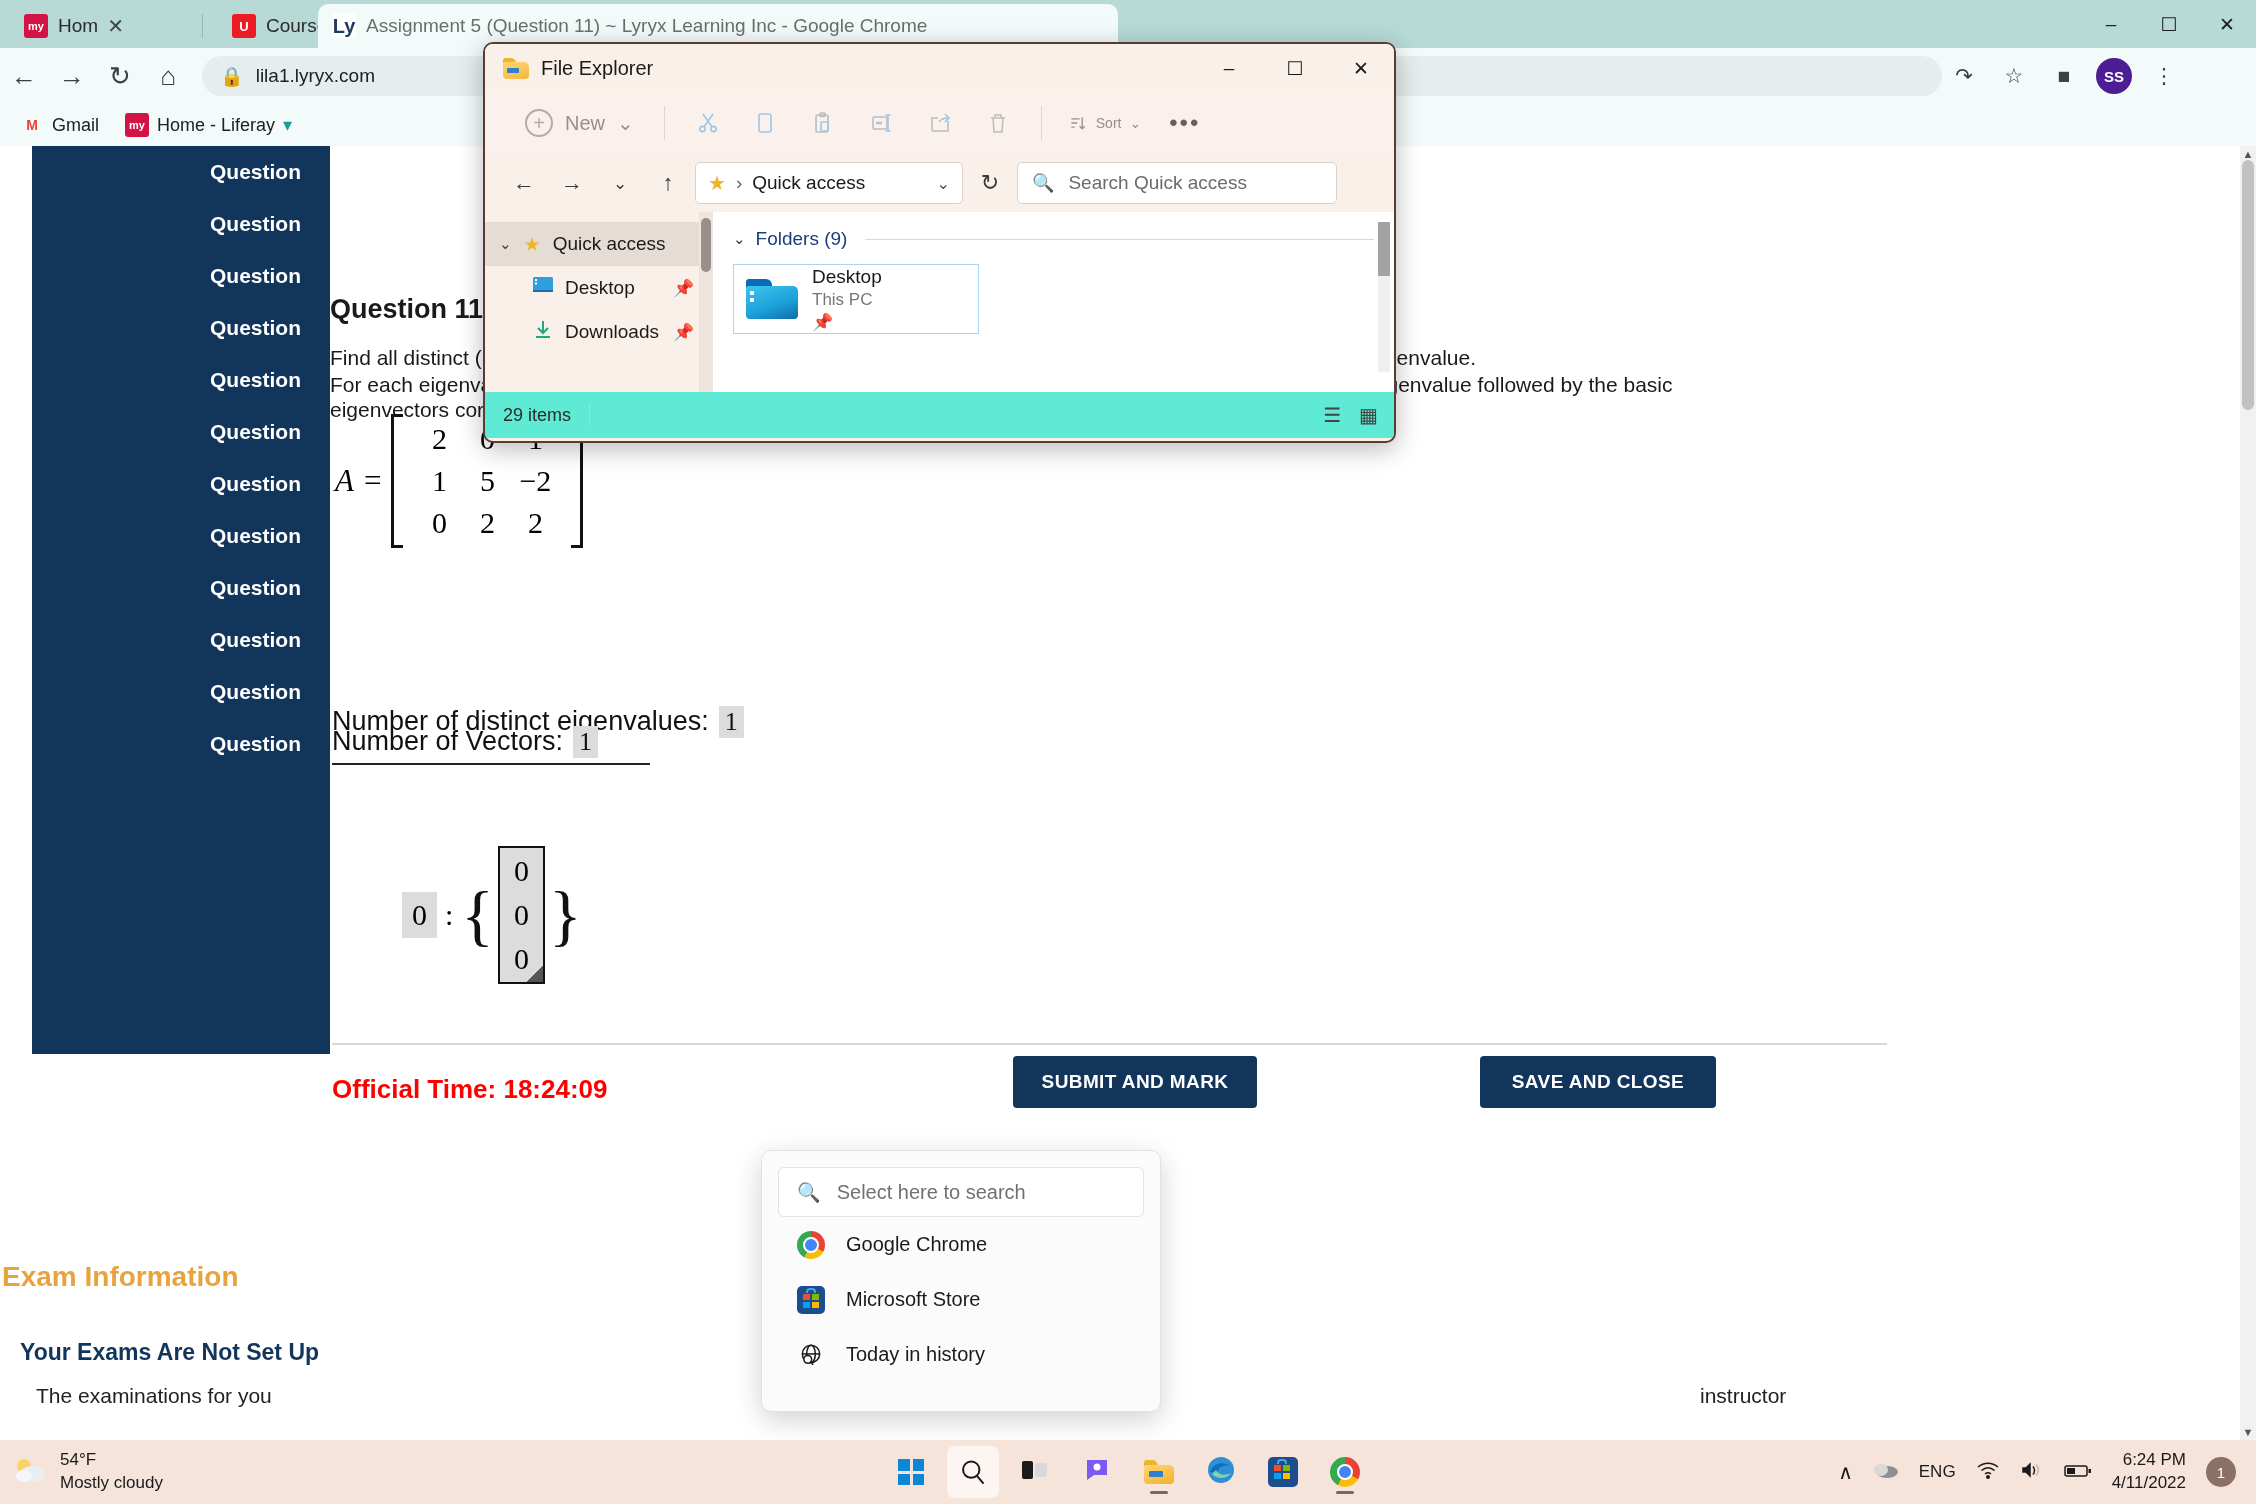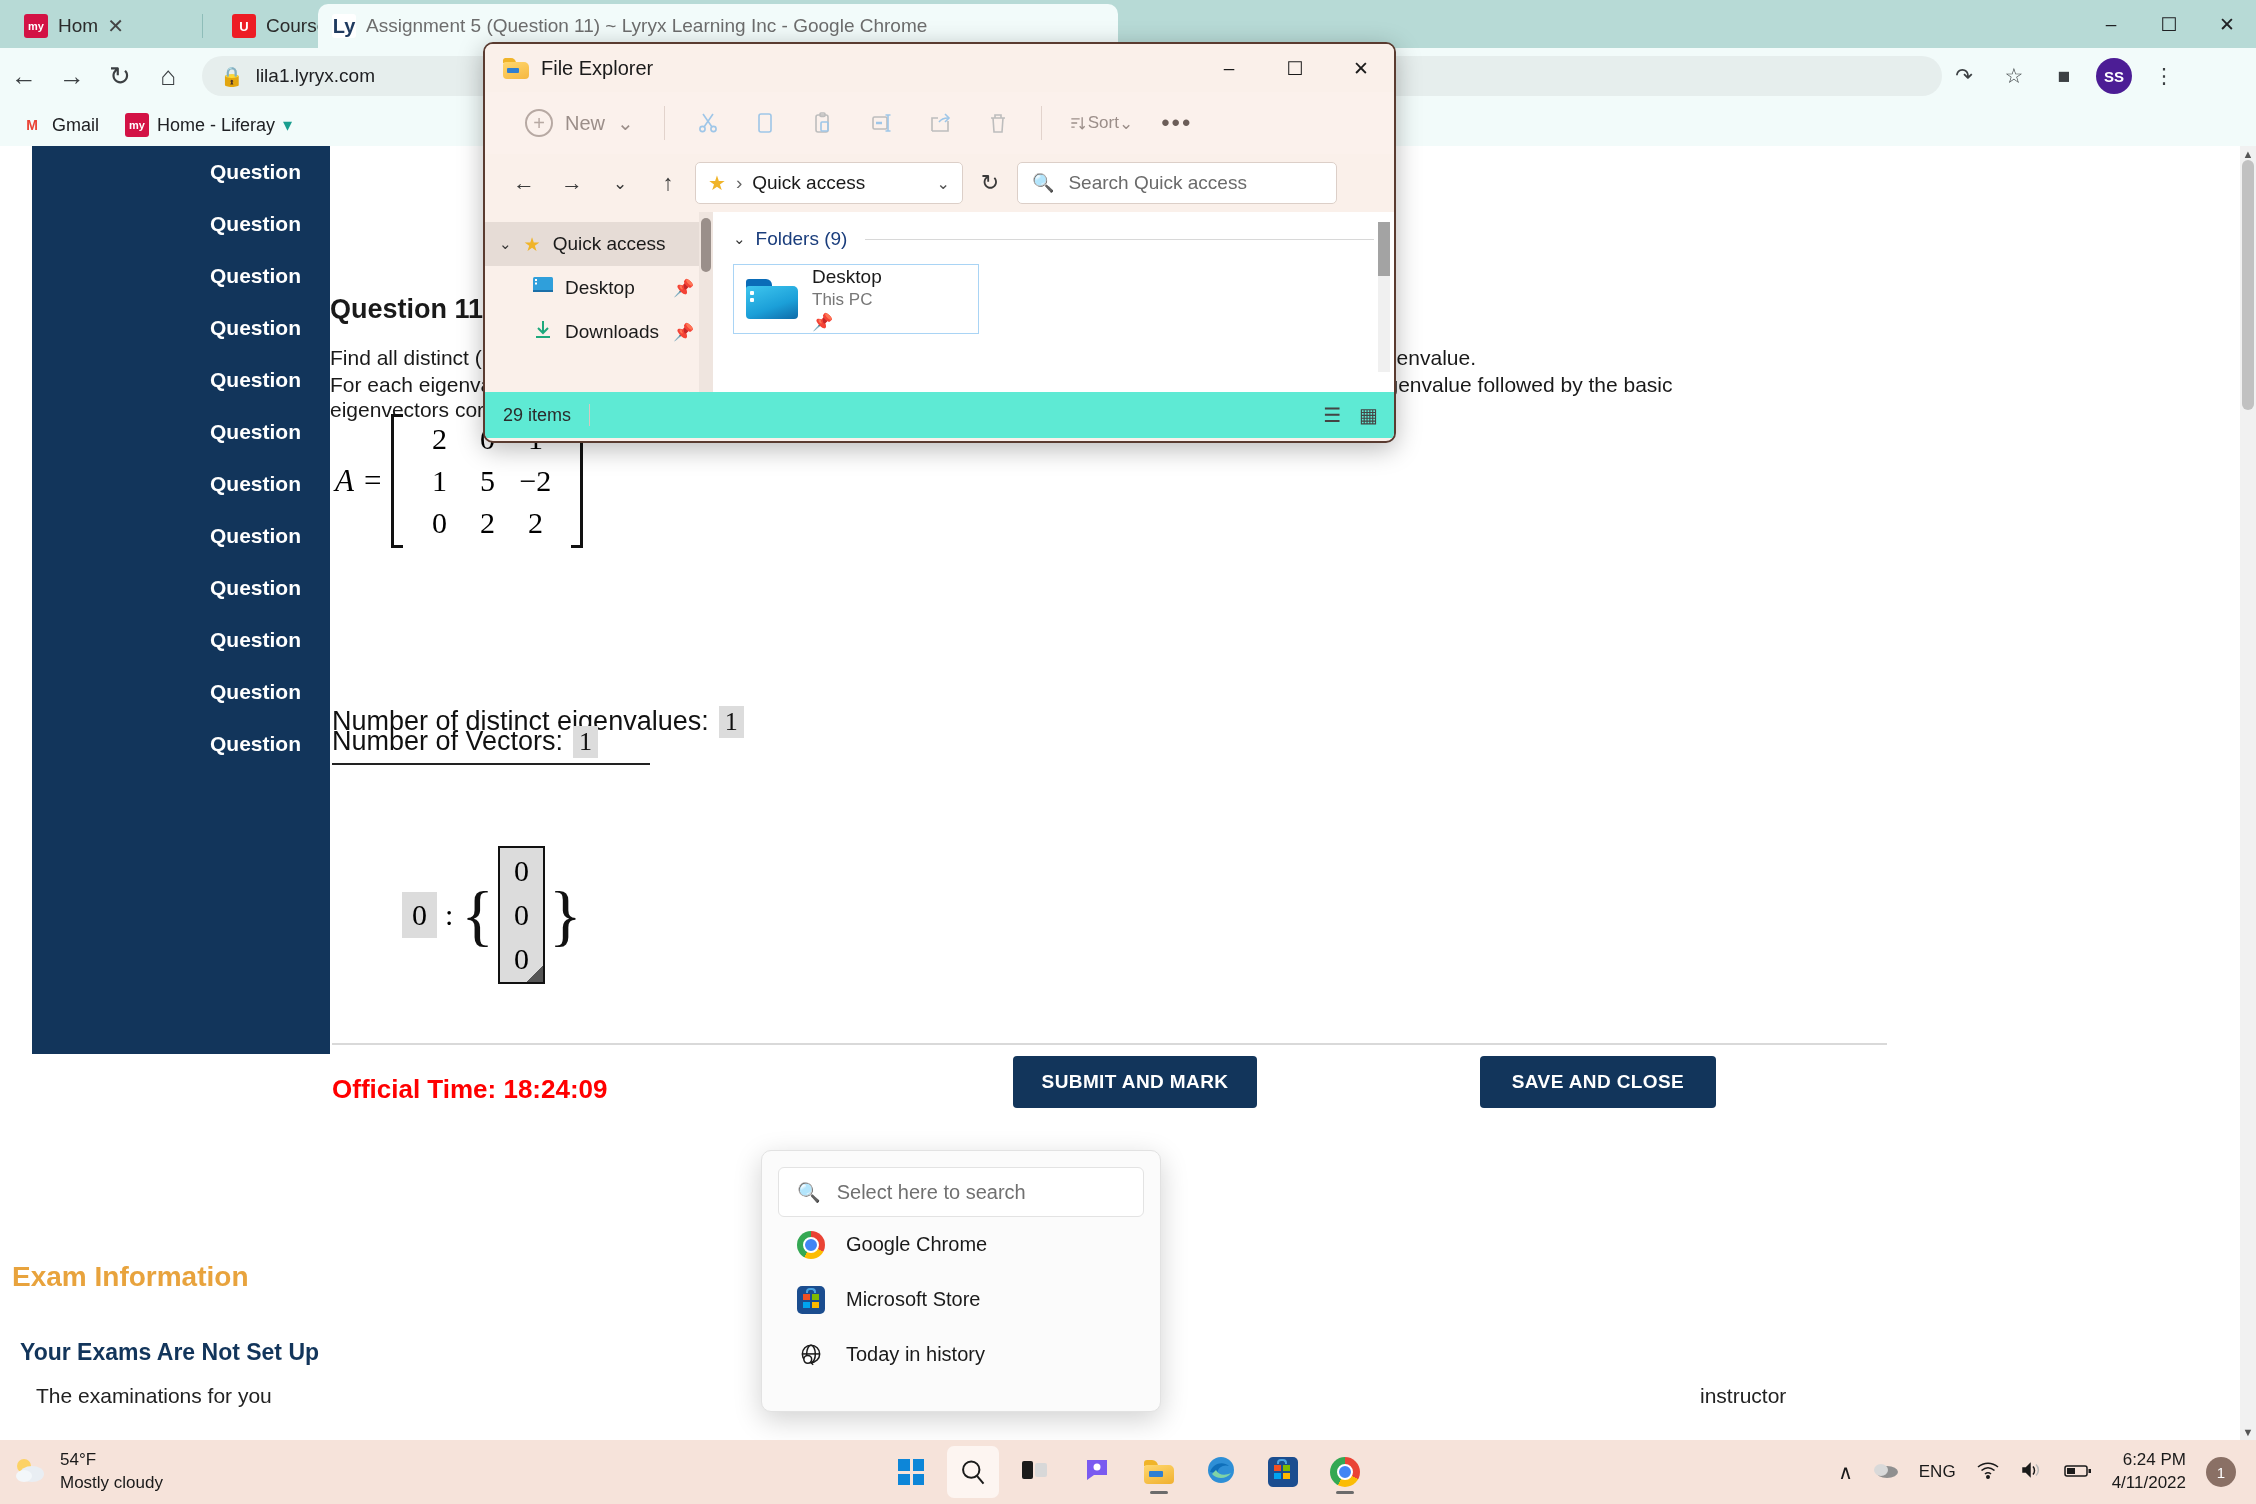--- a/index.html
+++ b/index.html
@@ -148,21 +148,21 @@
      font-size:26px; font-weight:bold; color:#ff0000; }
   .lyryx-btn { position:absolute; top:910px; height:52px;
      background:#12355b; color:#ffffff; border:none; border-radius:4px;
      font-size:19px; font-weight:bold; letter-spacing:0.4px;
      display:flex; align-items:center; justify-content:center; padding:0 26px; }
   #btn-submit { left:683px; width:244px; }
   #btn-saveclose { left:1150px; width:236px; }
 
   
   #exam-info { position:absolute; left:0px; top:1060px; width:2240px; }
-  #exam-info-title { position:absolute; left:12px; top:55px;
+  #exam-info-title { position:absolute; left:2px; top:55px;
      font-size:28px; font-weight:bold; color:#e8a33d; }
   #exam-sub { position:absolute; left:20px; top:133px;
      font-size:23px; font-weight:bold; color:#12355b; }
   #exam-body { position:absolute; left:36px; top:178px;
      font-size:21px; color:#222; }
   #exam-body-right { position:absolute; left:1700px; top:178px;
      font-size:21px; color:#222; }
 
   
   #page-scrollbar { position:absolute; right:0; top:146px; width:16px; height:1294px;
@@ -187,21 +187,21 @@
   #fe-toolbar { height:62px; background:#fbf1ec; display:flex;
      align-items:center; padding-left:24px; gap:0; }
   #fe-new-btn { display:flex; align-items:center; gap:12px; padding:8px 16px;
      font-size:20px; color:#9b8e89; }
   .circle-plus { width:28px; height:28px; border:2px solid #b7a9a3;
      border-radius:50%; display:flex; align-items:center; justify-content:center;
      font-size:20px; color:#b7a9a3; line-height:1;}
   .fe-vsep { width:1px; height:34px; background:#e2d3cc; margin:0 14px; }
   .fe-tb-icon { width:58px; height:48px; display:flex; align-items:center;
      justify-content:center; }
-  #fe-sort { display:flex; align-items:center; font-size:17px;
+  #fe-sort { display:flex; align-items:center; gap:8px; font-size:14px;
      color:#9b8e89; padding:0 12px; }
   #fe-more { font-size:24px; color:#6b5d58; padding:0 16px; letter-spacing:2px;}
 
   #fe-addressbar { height:58px; background:#faf0ea; display:flex;
     align-items:center; padding:0 18px; gap:6px; }
   .fe-nav { width:42px; height:42px; display:flex; align-items:center;
     justify-content:center; font-size:22px; color:#3a3a3a; }
   #fe-breadcrumb { flex:0 0 268px; height:42px; background:#ffffff;
     border:1px solid #dccfc8; border-radius:5px; display:flex;
     align-items:center; padding:0 12px; gap:10px; font-size:19px; color:#1a1a1a; }

